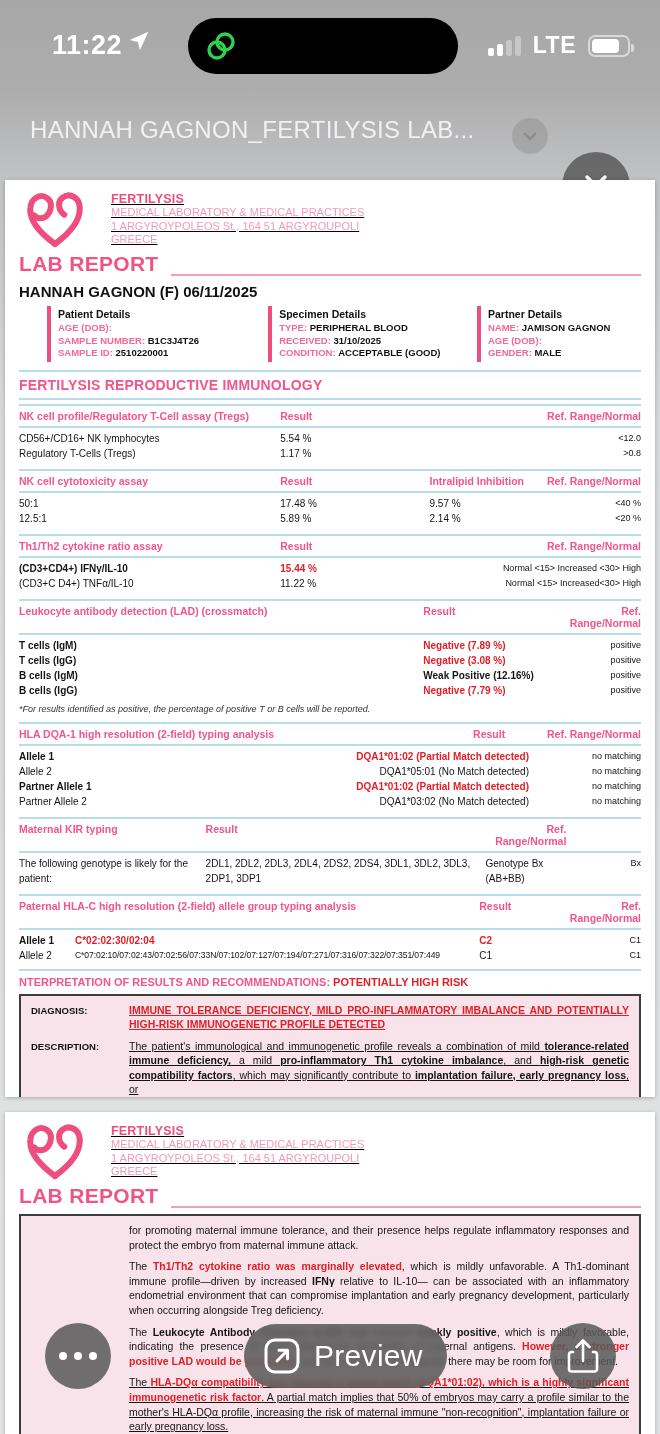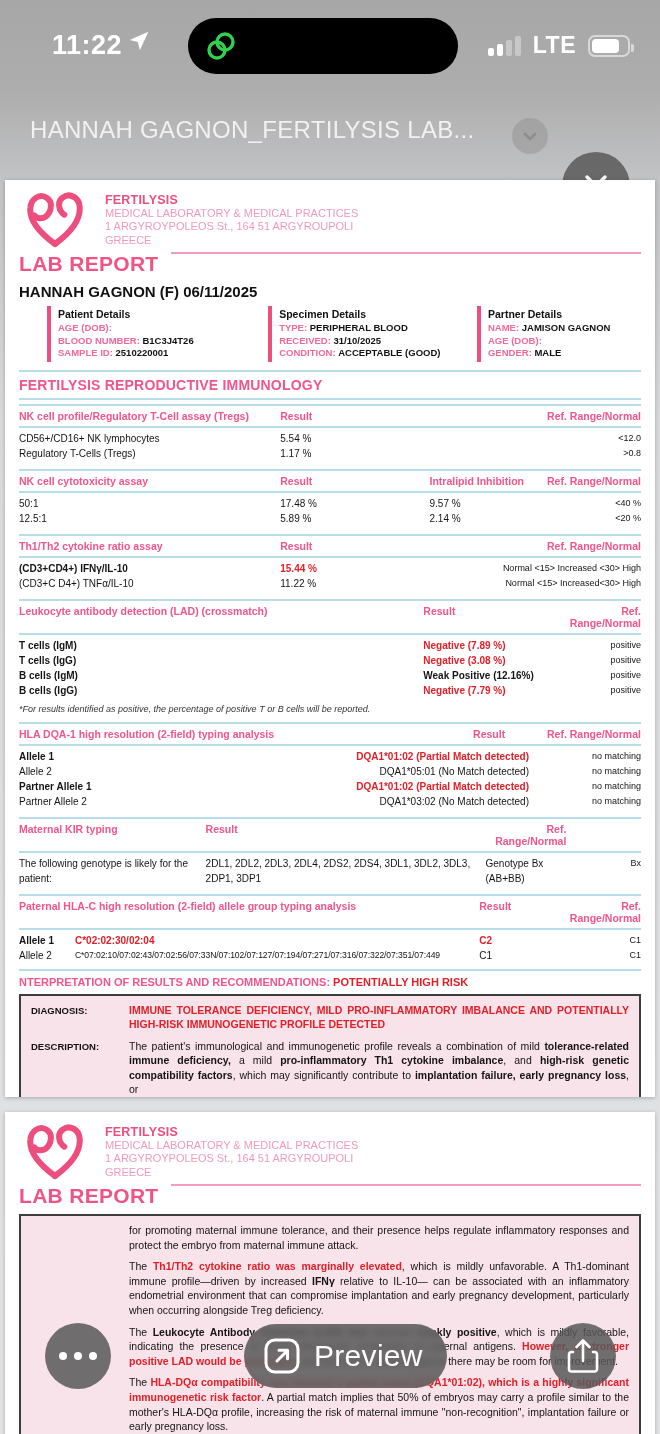--- a/index.html
+++ b/index.html
@@ -24,25 +24,25 @@
   .batt .cap { position:absolute; right:-6px; top:7px; width:3px; height:8px; background:rgba(255,255,255,.55); border-radius:0 2px 2px 0; }
   
   .titlebar { position:absolute; top:92px; left:0; right:0; height:88px; }
   .doc-title { position:absolute; left:30px; top:24px; width:470px; color:#f1f1f1; font-size:24px; font-weight:500; letter-spacing:.3px; white-space:nowrap; overflow:hidden; }
   .chev-btn { position:absolute; left:512px; top:26px; width:36px; height:36px; border-radius:50%; background:rgba(130,130,130,.35); display:flex; align-items:center; justify-content:center; }
   .close-btn { position:absolute; left:562px; top:92px; width:68px; height:68px; border-radius:50%; background:rgba(92,92,92,.88); display:flex; align-items:center; justify-content:center; margin-top:-32px; }
   
   .page { position:absolute; left:5px; width:650px; background:#fff; box-shadow:0 1px 4px rgba(0,0,0,.25); padding:8px 14px 0 14px; overflow:hidden; }
   .page1 { top:180px; height:917px; }
   .page2 { top:1112px; height:520px; }
-  .doc-head { display:flex; gap:14px; align-items:center; height:60px; }
+  .doc-head { display:flex; gap:20px; align-items:flex-start; height:60px;text-decoration:underline; }
   .brand-block { padding-top:4px; }
   .brand { color:#ed4e7e; font-weight:bold; font-size:12.5px; letter-spacing:.2px; }
   .brand-sub { color:#f299bb; font-size:11px; line-height:13.5px; font-weight:500; }
-  .labreport { display:flex; align-items:flex-start; margin-top:4px; height:24px; }
+  .labreport { display:flex; align-items:flex-end; margin-top:4px; height:24px; }
   .labreport b { color:#ee5585; font-size:21px; font-weight:800; letter-spacing:.3px; }
   .labreport .rule { flex:1; height:2px; background:#f29dbf; margin-left:12px; }
   .patient-line { font-size:15px; font-weight:800; color:#111; margin-top:7px; }
   
   .details { display:flex; gap:8px; margin-top:6px;padding-left:28px; }
   .dbox { border-left:4px solid #ed4e7e; padding:2px 0 2px 7px; }
   .dbox.b1{ width:225px; } .dbox.b2{ width:212px; } .dbox.b3{ width:173px; }
   .dbox h4 { font-size:10.5px; font-weight:800; color:#111; margin-bottom:2px; }
   .drow { font-size:9.5px; line-height:12.5px; }
   .drow .lab { color:#f2689a; font-weight:bold; }
@@ -66,21 +66,21 @@
   
   .interp { border-top:2px solid #b8dde9; margin-top:2px; padding-top:5px; font-size:11px; font-weight:bold; }
   .interp .pl { color:#f2548c;text-align:right; }
   .interp .rd { color:#e31e26; }
   
   .pinkbox { border:2px solid #3d3d3d; background:#f8e3ea; padding:7px 10px; margin-top:6px; }
   .boxrow { display:grid; grid-template-columns:98px 1fr; margin-bottom:7px; }
   .boxrow:last-child { margin-bottom:0; }
   .boxlab { font-size:9.5px; font-weight:800; color:#111; padding-top:2px; }
   .boxtxt p { font-size:10.5px; line-height:14.6px; color:#141414; text-align:justify; margin-bottom:7px; }
-  .boxtxt p:last-child { margin-bottom:0; }
+  .boxtxt p:last-child { margin-bottom:0;text-decoration:underline; }
   .seg-rb { color:#e31e26; font-weight:bold; }
   .diagtxt p { color:#e31e26; font-weight:bold; }
   
   .fab { position:absolute; width:66px; height:66px; border-radius:50%; background:rgba(88,88,88,.85); display:flex; align-items:center; justify-content:center; z-index:5; }
   .more-btn { left:45px; top:1323px; }
   .share-btn { left:550px; top:1323px; }
   .dots { display:flex; gap:7px; }
   .dots i { width:8px; height:8px; border-radius:50%; background:#fff; }
   .preview-pill { position:absolute; left:244px; top:1324px; height:64px; padding:0 24px 0 18px; border-radius:32px; background:rgba(88,88,88,.85); backdrop-filter:blur(3px); display:flex; align-items:center; gap:12px; z-index:5; }
   .preview-pill .ptxt { color:#fff; font-size:30px; font-weight:400; letter-spacing:.3px; }
@@ -150,21 +150,21 @@
     <div class="labreport">
       <b>LAB REPORT</b>
         <span class="rule"></span>
     </div>
     <div class="patient-line">HANNAH GAGNON (F) 06/11/2025</div>
 
     <div class="details">
       <div class="dbox b1">
         <h4>Patient Details</h4>
         <div class="drow"><span class="lab">AGE (DOB):</span> <span class="val"></span></div>
-        <div class="drow"><span class="lab">BLOOD NUMBER:</span> <span class="val">B1C3J4T26</span></div>
+        <div class="drow"><span class="lab">SAMPLE NUMBER:</span> <span class="val">B1C3J4T26</span></div>
         <div class="drow"><span class="lab">SAMPLE ID:</span> <span class="val">2510220001</span></div>
       </div>
       <div class="dbox b2">
         <h4>Specimen Details</h4>
         <div class="drow"><span class="lab">TYPE:</span> <span class="val">PERIPHERAL BLOOD</span></div>
         <div class="drow"><span class="lab">RECEIVED:</span> <span class="val">31/10/2025</span></div>
         <div class="drow"><span class="lab">CONDITION:</span> <span class="val">ACCEPTABLE (GOOD)</span></div>
       </div>
       <div class="dbox b3">
         <h4>Partner Details</h4>

